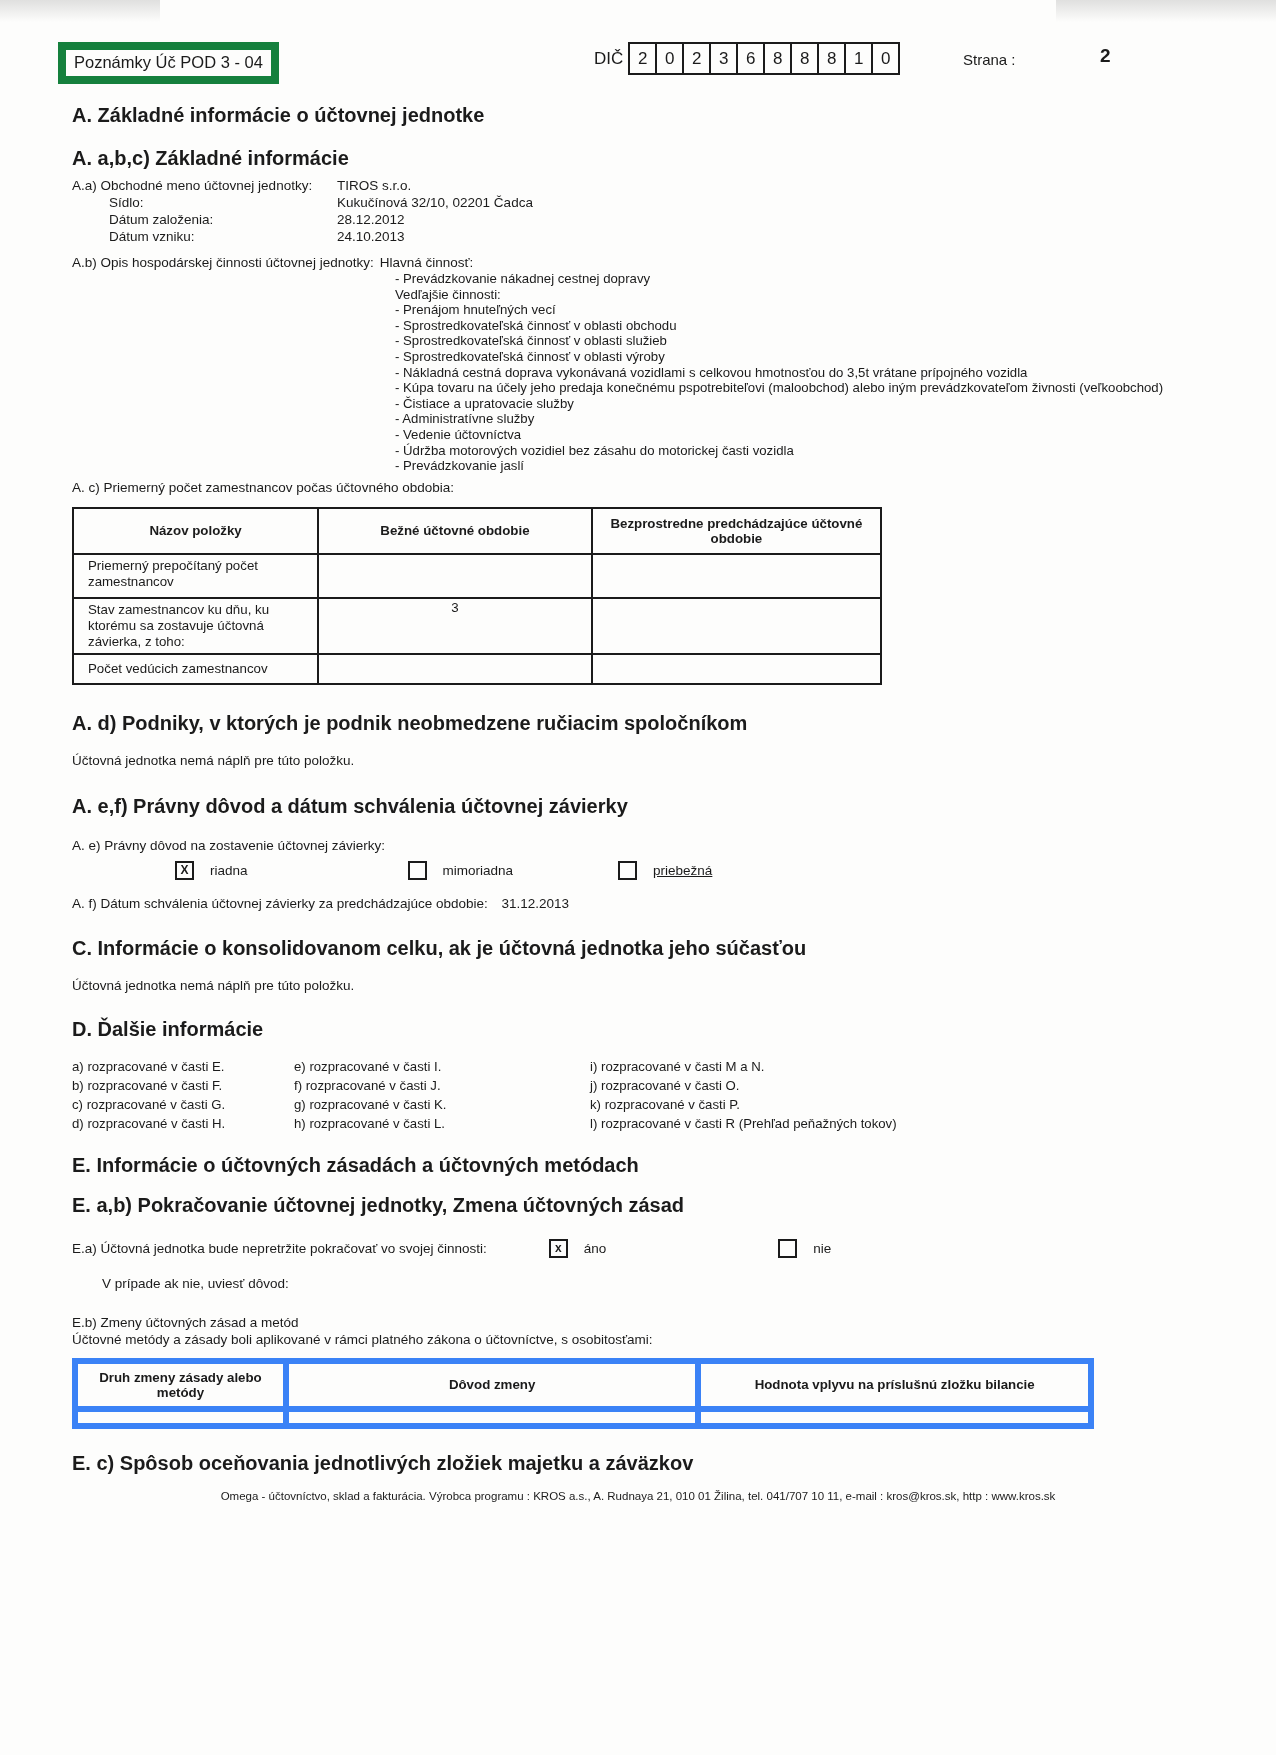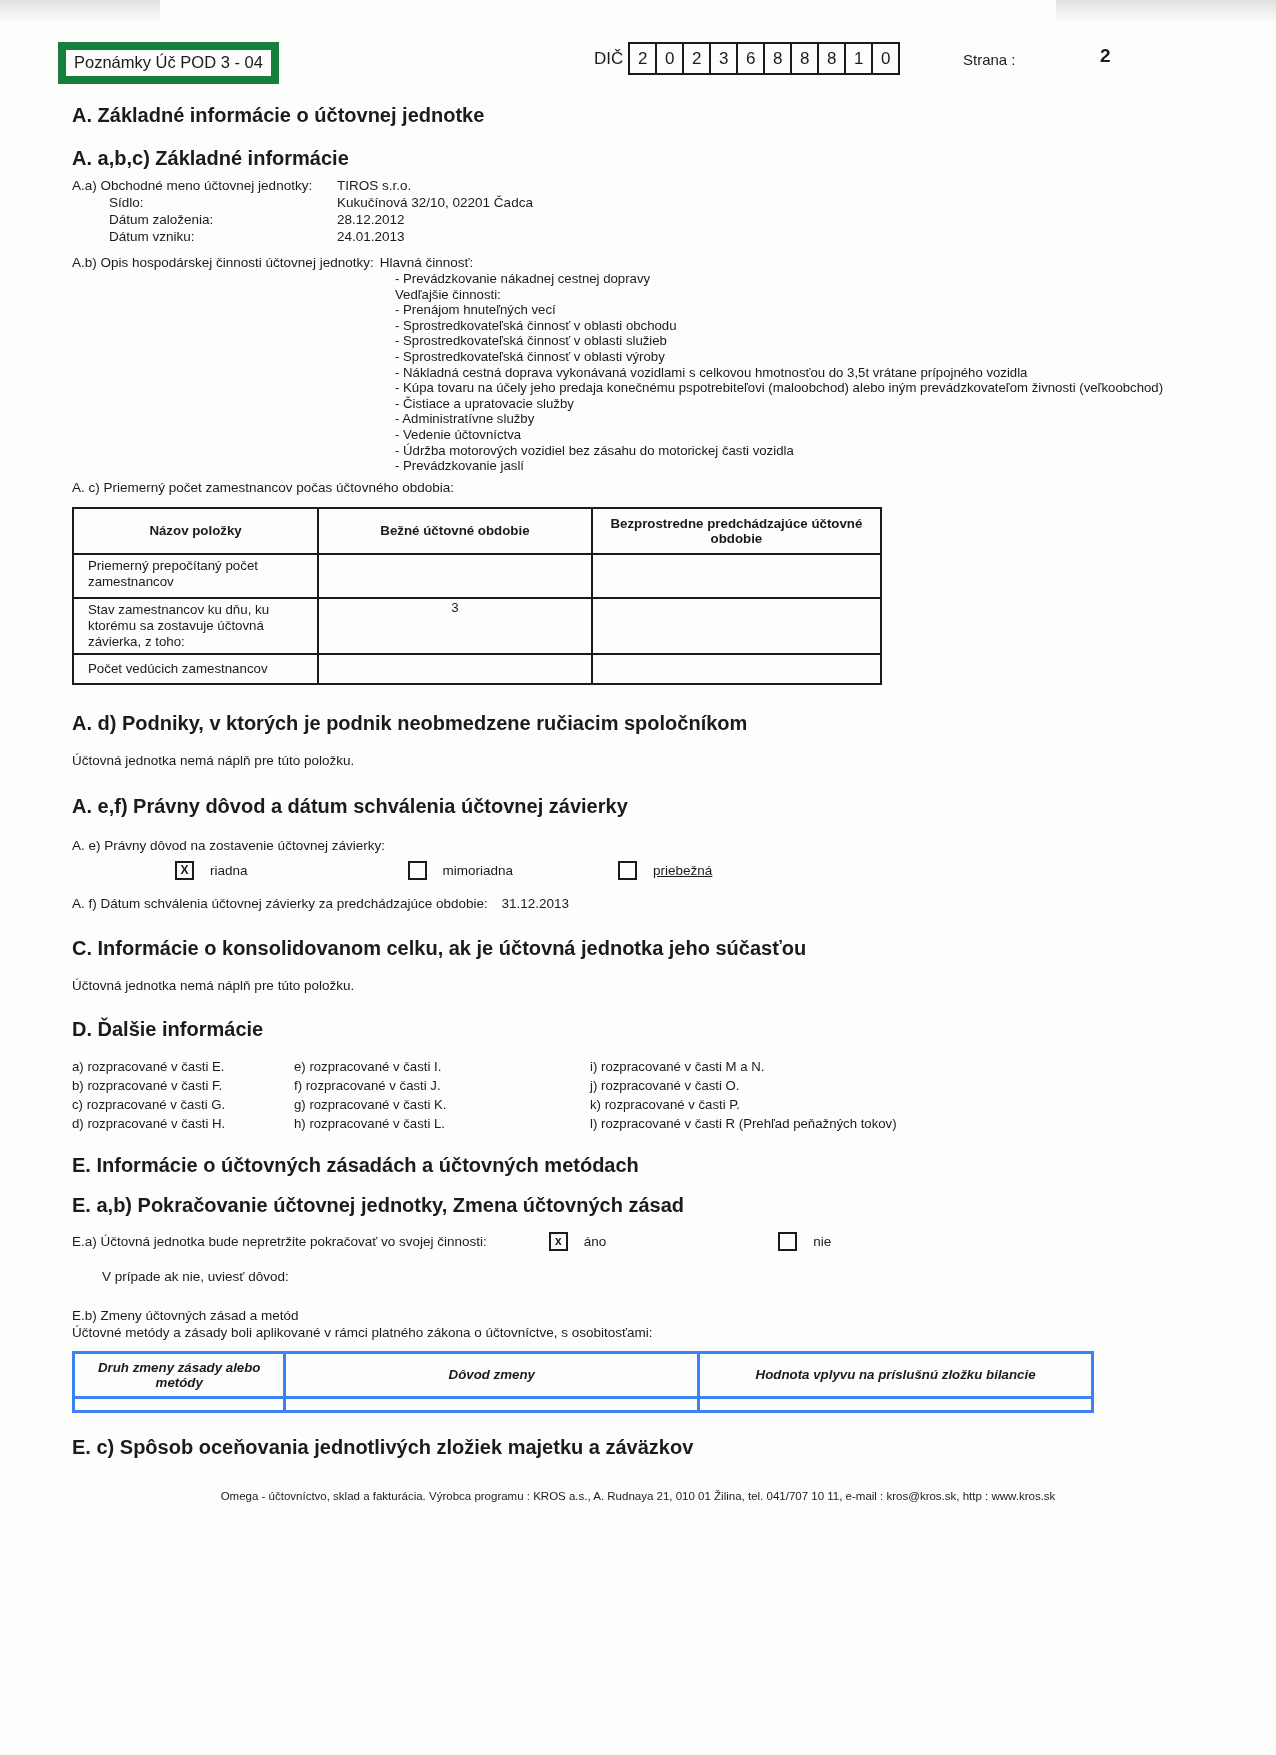--- a/index.html
+++ b/index.html
@@ -85,28 +85,28 @@
 
   .mt-c { margin-top:25px; }
   .mt-d { margin-top:24px; }
   .d-cols { margin-top:16px; display:flex; font-size:13.2px; line-height:19px; }
   .d-col1 { width:222px; flex:0 0 222px; }
   .d-col2 { width:296px; flex:0 0 296px; }
   .d-col3 { flex:1; }
 
   .mt-e   { margin-top:20px; }
   .mt-eab { margin-top:16px; }
-  .ea-row { margin-top:15px; display:flex; align-items:center; font-size:13.5px; }
+  .ea-row { margin-top:22px; display:flex; align-items:center; font-size:13.5px; }
   .ea-yes { margin-left:62px; }
   .ea-no  { margin-left:172px; }
   .ea-note { margin-top:18px; padding-left:30px; font-size:13.5px; }
   .eb-block { margin-top:23px; font-size:13.5px; line-height:17px; }
 
   .chg-table { margin-top:10px; width:1022px; border-collapse:collapse; font-size:13.3px; }
-  .chg-table th, .chg-table td { border:3px solid #3b82f6;font-style:italic; }
+  .chg-table th, .chg-table td { border:6px solid #3b82f6; }
   .chg-table th { font-weight:bold; text-align:center; padding:3px 8px; vertical-align:middle; height:36px; }
   .chg-table .empty-row td { height:9px; }
   .chg-c1 { width:212px; } .chg-c2 { width:415px; } .chg-c3 { width:395px; }
   .chg-table .th-wrap span { display:block; max-width:180px; margin:0 auto; }
 
   .mt-ec { margin-top:22px; }
 
   footer {
     position:absolute; top:1490px; left:0; width:100%;
     text-align:center; font-size:11.5px; color:#1b1b1b;
@@ -153,21 +153,21 @@
       <div class="field-row sub">
         <span class="f-label">Sídlo:</span>
         <span class="f-value">Kukučínová 32/10, 02201 Čadca</span>
       </div>
       <div class="field-row sub">
         <span class="f-label">Dátum založenia:</span>
         <span class="f-value">28.12.2012</span>
       </div>
       <div class="field-row sub">
         <span class="f-label">Dátum vzniku:</span>
-        <span class="f-value">24.01.2013</span>
+        <span class="f-value">24.10.2013</span>
       </div>
     </div>
 
     <div class="ab-block">
       <span class="ab-label">A.b) Opis hospodárskej činnosti účtovnej jednotky:</span>
       <span class="ab-first">Hlavná činnosť:</span>
     </div>
     <div class="activities">
       <p class="activity">- Prevádzkovanie nákadnej cestnej dopravy</p>
       <p class="activity">Vedľajšie činnosti:</p>

